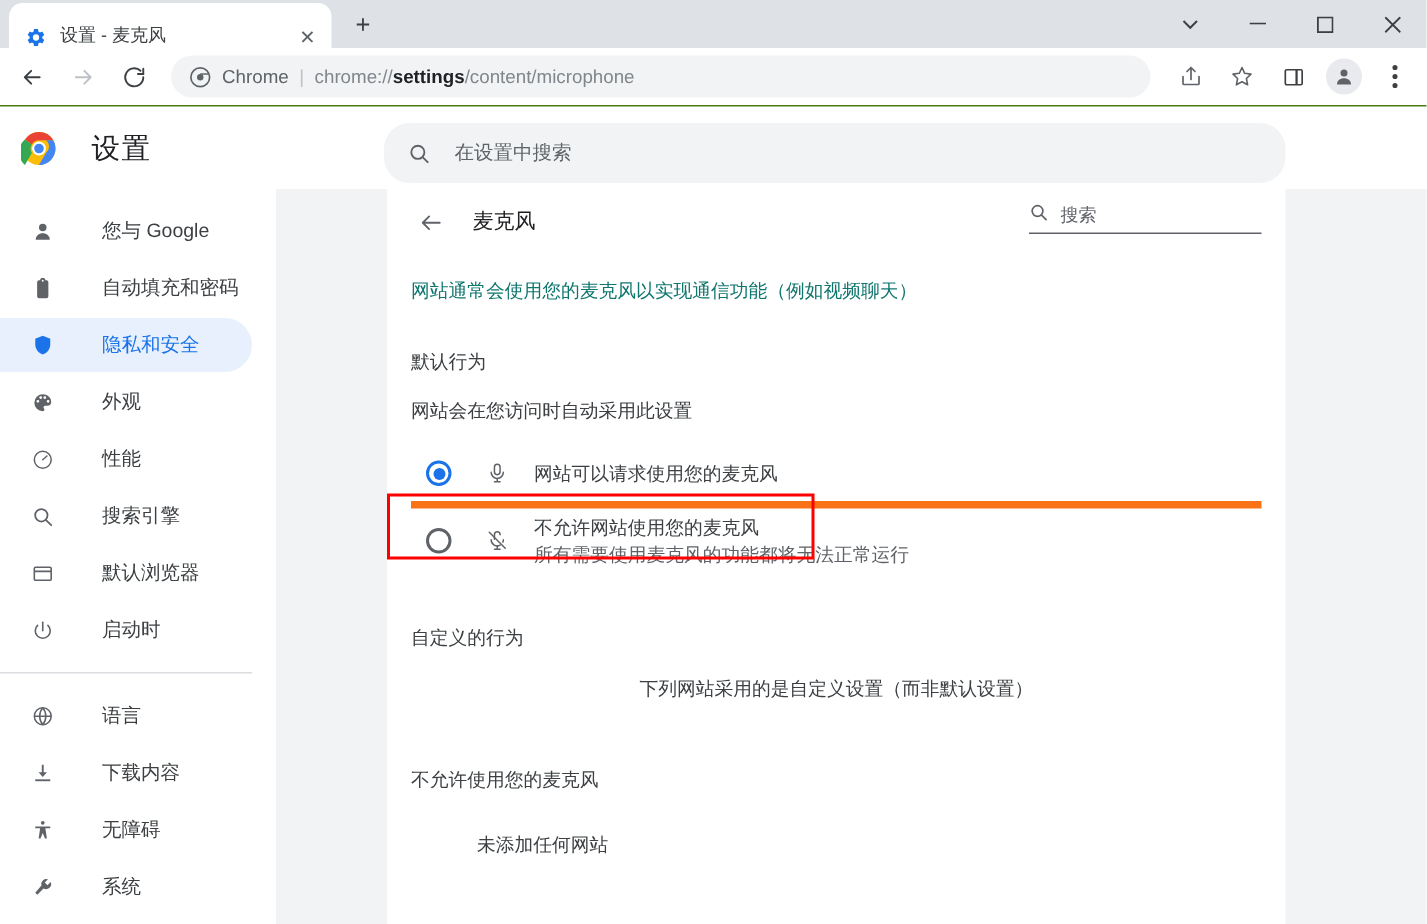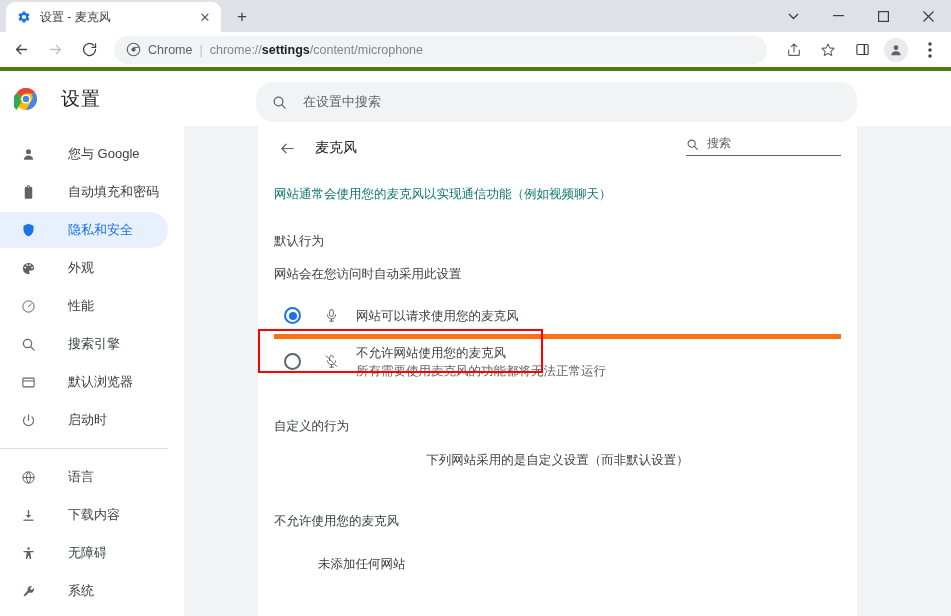--- a/index.html
+++ b/index.html
@@ -12,21 +12,21 @@
 
   
   .tabstrip {
     position: absolute; left: 0; top: 0; width: 951px; height: 32px;
     background: #dee1e6;
     display: flex; align-items: flex-end;
   }
   .tab {
     margin-left: 6px; width: 215px; height: 30px;
     background: #ffffff; border-radius: 9px 9px 0 0;
-    display: flex; align-items: center; padding: 0 8px 0 11px;
+    display: flex; align-items: flex-end; padding: 0 8px 0 11px;
     position: relative;
   }
   .tab-favicon { width: 14px; height: 14px; flex: 0 0 14px; position: relative; }
   .tab-title {
     flex: 1; margin-left: 9px; font-size: 12px; color: #3c4043;
     white-space: nowrap; overflow: hidden; text-overflow: ellipsis;
   }
   .tab-close {
     width: 16px; height: 16px; flex: 0 0 16px;
     display: flex; align-items: center; justify-content: center;
@@ -44,21 +44,21 @@
   .wc-btn {
     width: 45px; height: 32px;
     display: flex; align-items: center; justify-content: center;
     color: #3c4043;
   }
 
   
   .toolbar {
     position: absolute; left: 0; top: 32px; width: 951px; height: 39px;
     background: #ffffff; display: flex; align-items: center;
-    border-bottom: 4px solid #4d7c0f;
+    border-bottom: 1px solid #4d7c0f;
     text-align: center;
   }
   .tb-icon {
     width: 28px; height: 28px; margin: 0 3px;
     display: flex; align-items: center; justify-content: center;
     color: #5f6368; border-radius: 50%;
   }
   .tb-icon:first-child { margin-left: 7px; }
   .omnibox {
     flex: 1; height: 28px; margin: 0 6px 0 8px;
@@ -128,21 +128,21 @@
     height: 44px; display: flex; align-items: center; padding: 0 0 0 14px;
     position: relative;
   }
   .back-arrow {
     width: 30px; height: 30px; display: flex; align-items: center;
     justify-content: center; color: #5f6368; border-radius: 50%;
   }
   .card-title { font-size: 14px; color: #202124; margin-left: 13px; }
   .inline-search {
     position: absolute; right: 16px; top: 9px; width: 155px;
-    display: flex; align-items: flex-end;
+    display: flex; 
     border-bottom: 1px solid #5f6368; padding-bottom: 3px;
   }
   .is-icon { color: #5f6368; display: flex; margin-right: 8px; margin-bottom: 1px; }
   .is-input { font-size: 12px; color: #5f6368; }
 
   .card-body { padding: 0 16px 0 16px; position: relative; }
   .desc-text { font-size: 12.5px; color: #0f766e; padding: 16px 0 0 0; }
   .section-label { font-size: 12.5px; color: #3c4043; margin-top: 30px; }
   .section-sub { font-size: 12.5px; color: #3c4043; margin-top: 16px; }
 

